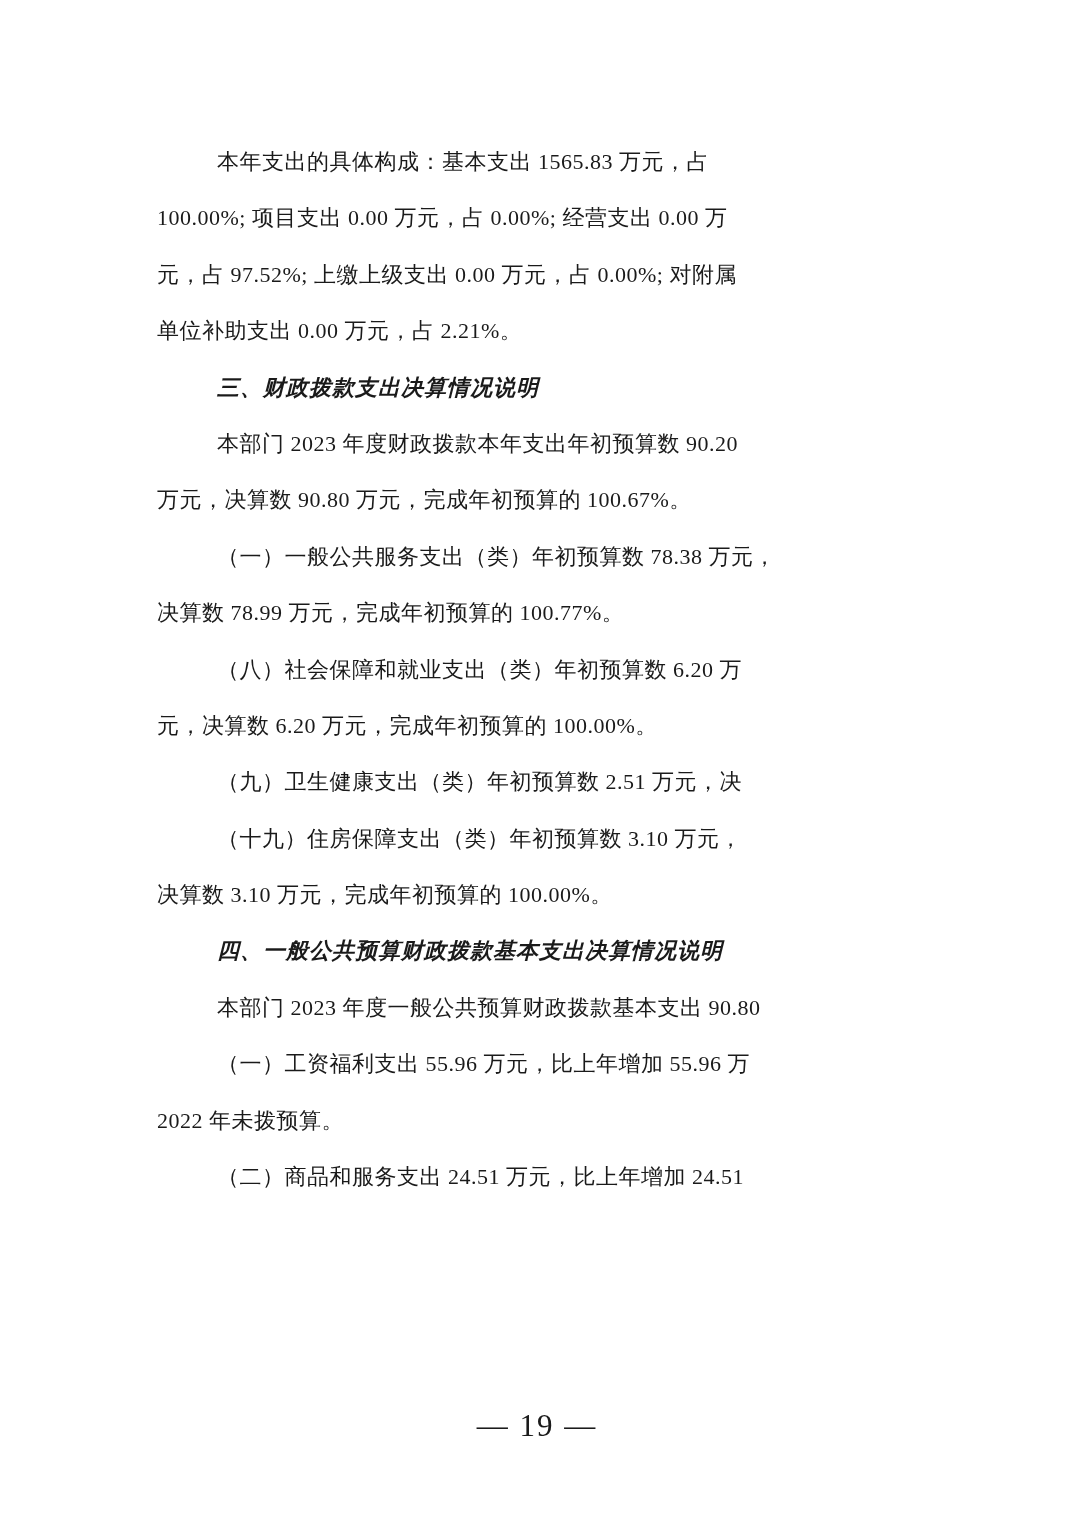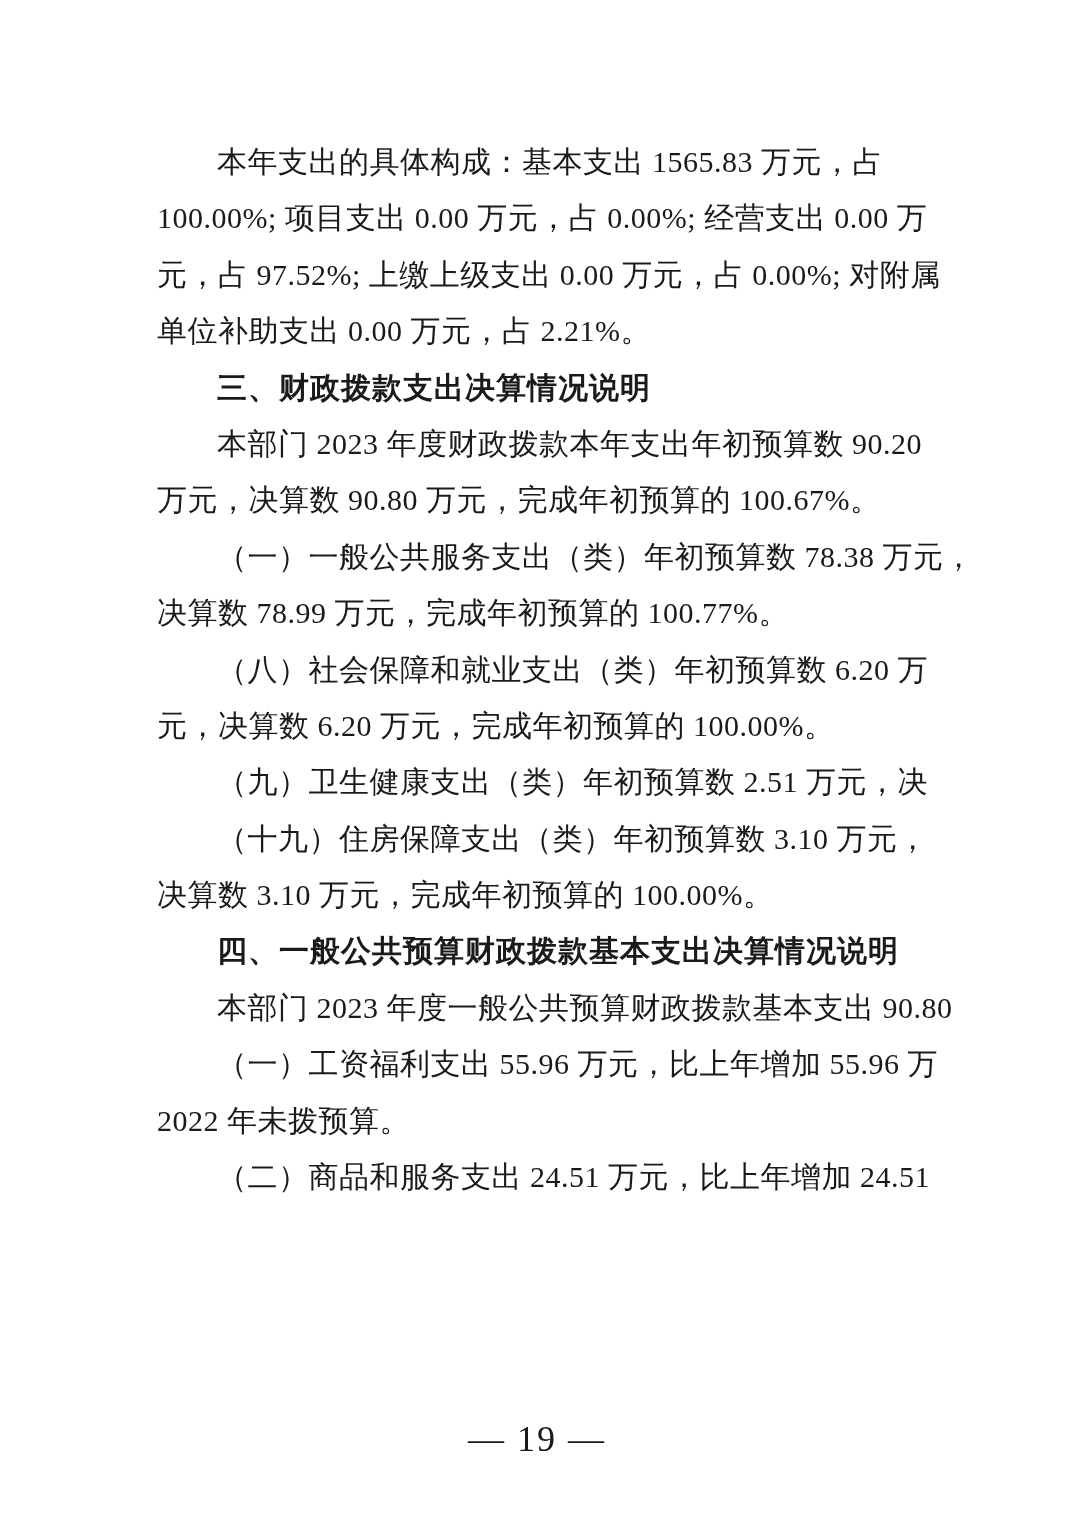--- a/index.html
+++ b/index.html
@@ -12,44 +12,44 @@
     color: #1a1a1a;
   }
   .doc {
     position: absolute;
     left: 157px;
     top: 134px;
     width: 750px;
   }
   .ln {
     margin: 0;
-    font-size: 30px;
+    font-size: 22px;
     line-height: 56.4px;
     height: 56.4px;
     white-space: pre;
     font-weight: 400;
     letter-spacing: 0.5px;
   }
   .indent { padding-left: 60px; }
   .heading {
     font-family: "Liberation Sans", "DejaVu Sans", sans-serif;
     font-weight: 700;
     letter-spacing: 1px;
+    font-style: italic;
   }
   .footer {
     position: absolute;
     top: 1408px;
     left: 0;
     width: 1074px;
     text-align: center;
-    font-size: 36px;
+    font-size: 31px;
     line-height: 36px;
     color: #1a1a1a;
     letter-spacing: 2px;
-    margin-top: 13px;
   }
 </style>
 </head>
 <body>
 
 <div class="doc">
 
   <p class="ln indent">本年支出的具体构成：基本支出 1565.83 万元，占</p>
   <p class="ln">100.00%; 项目支出 0.00 万元，占 0.00%; 经营支出 0.00 万</p>
   <p class="ln">元，占 97.52%; 上缴上级支出 0.00 万元，占 0.00%; 对附属</p>

